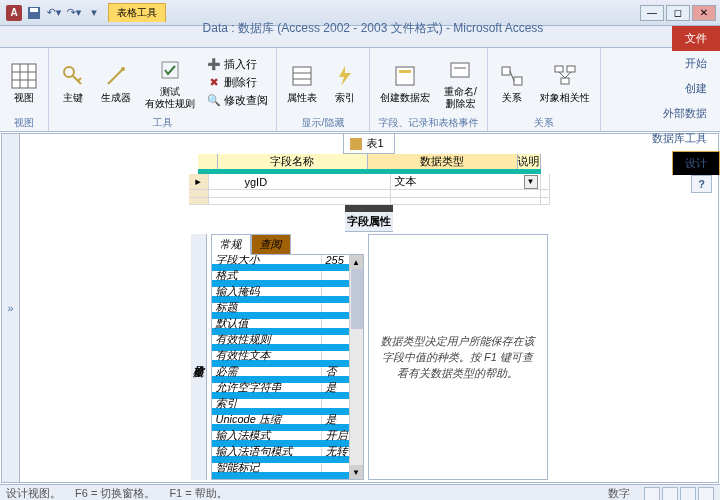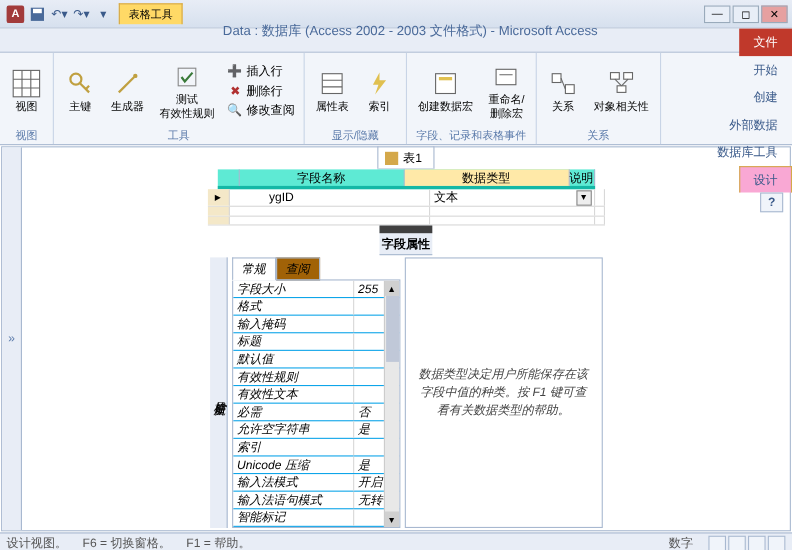--- a/index.html
+++ b/index.html
@@ -9,60 +9,60 @@
 .app-icon { width: 16px; height: 16px; background: #a23b3b; color: #fff; font-weight: bold; font-size: 10px; display: flex; align-items: center; justify-content: center; border-radius: 2px; }
 .qat-btn { width: 16px; height: 16px; display: flex; align-items: center; justify-content: center; color: #3a5a8a; cursor: pointer; }
 .ctx-tab { background: #ffd966; padding: 2px 8px; font-size: 10px; border: 1px solid #d4a84a; border-bottom: none; }
 .title-text { flex: 1; text-align: center; color: #4a6a9a; font-size: 12px; padding-right: 60px; margin-top: 32px; }
 .win-btns { display: flex; gap: 2px; padding-right: 4px; }
 .win-btn { width: 24px; height: 16px; border: 1px solid #9ab; background: #e8eef7; display: flex; align-items: center; justify-content: center; font-size: 10px; cursor: pointer; }
 .win-btn.red { background: #e6a0a0; }
 .tabs { height: 22px; background: #e8edf6; display: flex; border-bottom: 1px solid #a8b8d0; align-items: flex-end; flex-direction: column; }
 .tab { padding: 4px 12px; color: #3a5a8a; cursor: pointer; border: 1px solid transparent; }
 .tab.file { background: #c0392b; color: #fff; }
-.tab.active { background: #f9a8d4; border: 1px solid #d4a84a; border-bottom: none; }
+.tab.active { background: #000000; border: 1px solid #d4a84a; border-bottom: none; }
 .help-btn { margin-left: auto; margin-right: 8px; color: #3a5a8a; cursor: pointer; padding: 2px 6px; border: 1px solid #a8b8d0; background: #f0f4fa; font-weight: bold; }
 .ribbon { height: 84px; background: #f2f5fa; border-bottom: 1px solid #a8b8d0; display: flex; }
 .group { border-right: 1px solid #c8d4e6; padding: 3px 6px 1px; display: flex; flex-direction: column; align-items: center; }
 .group-body { flex: 1; display: flex; align-items: center; gap: 6px; }
 .group-label { font-size: 10px; color: #5a7aaa; margin-top: 2px; }
 .big-btn { display: flex; flex-direction: column; align-items: center; gap: 2px; padding: 2px 4px; cursor: pointer; min-width: 34px; }
 .big-btn .ico { width: 28px; height: 28px; display: flex; align-items: center; justify-content: center; color: #a58a3a; }
 .big-btn .lbl { font-size: 10px; text-align: center; line-height: 12px; }
 .small-list { display: flex; flex-direction: column; gap: 1px; }
 .small-btn { display: flex; align-items: center; gap: 3px; cursor: pointer; font-size: 10px; padding: 1px 2px; }
 .small-btn .sico { width: 14px; height: 14px; display: flex; align-items: center; justify-content: center; color: #3a7a3a; }
 .doc-area { height: 350px; display: flex; border: 1px solid #a8b8d0; margin: 1px; }
 .nav-pane { width: 18px; background: #e8edf6; border-right: 1px solid #a8b8d0; display: flex; align-items: center; justify-content: center; }
 .nav-pane .chev { cursor: pointer; color: #5a7aaa; }
 .design-surface { flex: 1; display: flex; flex-direction: column; align-items: center; }
 .doc-tab-bar { height: 20px; background: #e8edf6; display: flex; align-items: flex-end; border-bottom: 1px solid #a8b8d0; }
 .doc-tab { background: #fff; border: 1px solid #a8b8d0; border-bottom: none; padding: 2px 10px 2px 6px; display: flex; align-items: center; gap: 4px; }
 .doc-tab .dico { width: 12px; height: 12px; background: #d4a84a; }
-.grid-header { display: flex; background: #5eead4; border-bottom: 3px solid #14b8a6; height: 20px; }
+.grid-header { display: flex; background: #fef9c3; border-bottom: 5px solid #14b8a6; height: 20px; }
 .gh { border-right: 1px solid #a8b8d0; display: flex; align-items: center; justify-content: center; font-size: 11px; }
 .gh.sel { width: 20px; }
 .gh.c1 { width: 150px; }
 .gh.c2 { width: 150px; background: #ffe9a8; }
 .gh.c3 { flex: 1; }
 .grid-row { display: flex; height: 18px; border-bottom: 1px solid #d8d8d8; }
 .gc { border-right: 1px solid #d8d8d8; display: flex; align-items: center; padding: 0 4px; }
 .gc.sel { width: 20px; background: #f4e8c8; justify-content: center; }
 .gc.c1 { width: 150px; margin-left: 32px; }
 .gc.c2 { width: 150px; position: relative; }
 .gc.c3 { flex: 1; }
 .gc.c2 .dd { position: absolute; right: 2px; width: 14px; height: 14px; border: 1px solid #888; background: #eee; display: flex; align-items: center; justify-content: center; font-size: 8px; cursor: pointer; }
 .field-props-bar { background: #e8edf6; text-align: center; padding: 2px; border-top: 7px solid #404040; border-bottom: 1px solid #a8b8d0; font-weight: bold; }
 .props-area { flex: 1; display: flex; padding: 2px; gap: 4px; font-style: italic; }
 .props-left { flex: 1; display: flex; flex-direction: column; }
 .prop-tabs { display: flex; }
 .prop-tab { padding: 2px 8px; border: 1px solid #a8b8d0; background: #a16207; cursor: pointer; font-size: 11px; }
 .prop-tab.active { background: #fff; border-bottom-color: #fff; position: relative; z-index: 1; }
 .prop-grid { border: 1px solid #a8b8d0; flex: 1; overflow: hidden; position: relative; margin-top: -1px; }
-.prop-row { display: flex; height: 16px; border-bottom: 1px solid #0ea5e9; }
+.prop-row { display: flex; height: 16px; border-bottom: 7px solid #0ea5e9; }
 .prop-row .pn { width: 110px; border-right: 1px solid #d8d8d8; padding: 0 4px; display: flex; align-items: center; }
 .prop-row .pv { flex: 1; padding: 0 4px; display: flex; align-items: center; }
 .vscroll { position: absolute; right: 0; top: 0; bottom: 0; width: 14px; background: #e8e8e8; border-left: 1px solid #ccc; }
 .vscroll .arr { height: 14px; background: #d0d0d0; display: flex; align-items: center; justify-content: center; font-size: 8px; cursor: pointer; }
 .vscroll .thumb { position: absolute; top: 14px; width: 12px; left: 1px; height: 60px; background: #c0c8d8; }
 .vscroll .arr.dn { position: absolute; bottom: 0; width: 100%; }
 .props-right { width: 180px; border: 1px solid #a8b8d0; display: flex; align-items: center; justify-content: center; padding: 10px; text-align: center; color: #444; font-size: 11px; line-height: 16px; }
 .side-label { width: 16px; background: #e8edf6; border-right: 1px solid #a8b8d0; writing-mode: vertical-rl; text-align: center; padding: 4px 0; font-size: 11px; }
 .statusbar { height: 18px; background: #e8edf6; border-top: 1px solid #a8b8d0; display: flex; align-items: center; padding: 0 6px; font-size: 10px; color: #555; gap: 14px; }
 .statusbar .spacer { flex: 1; }

